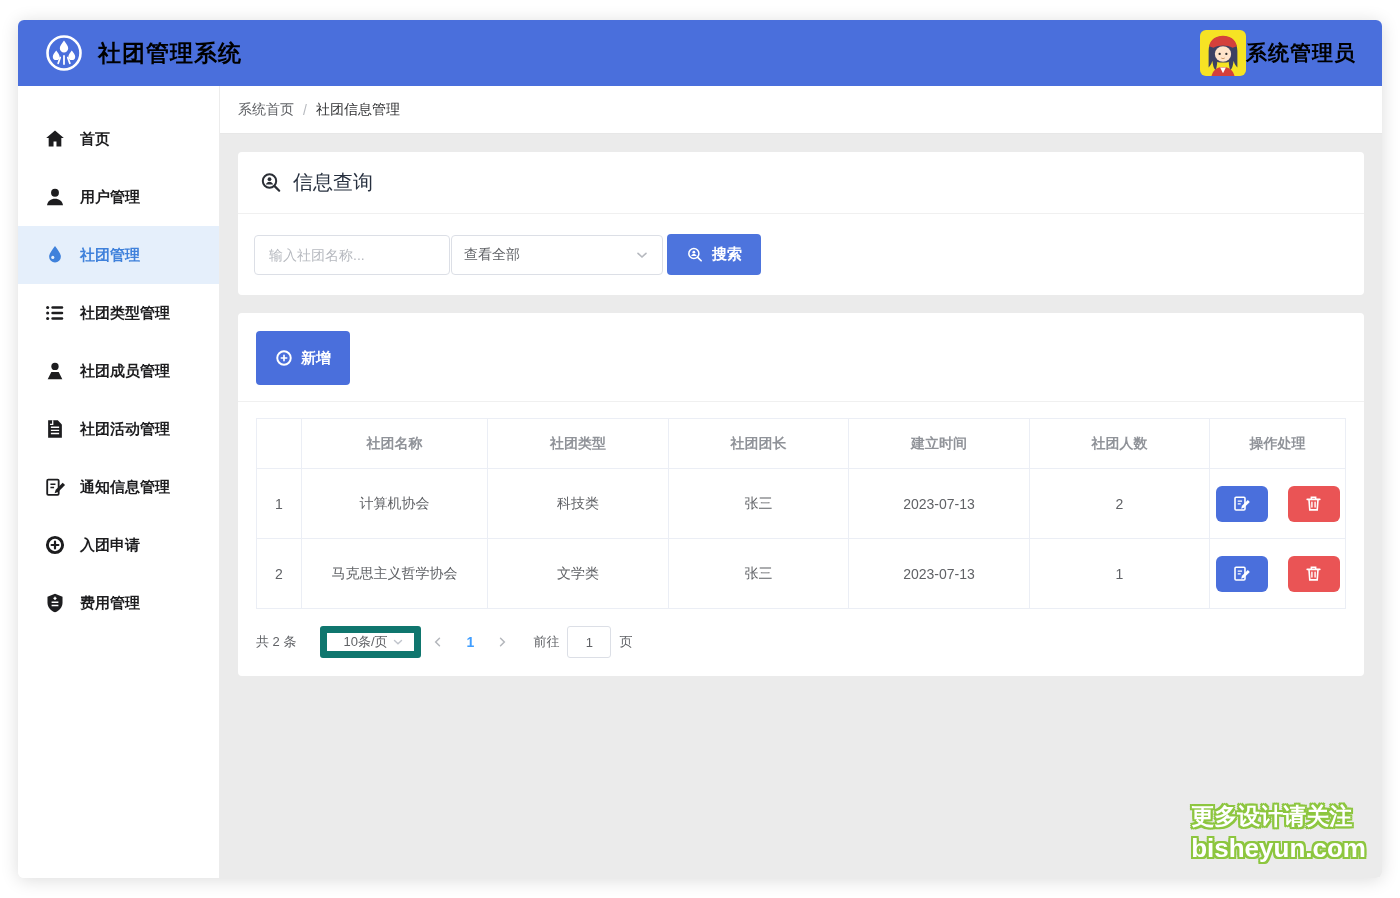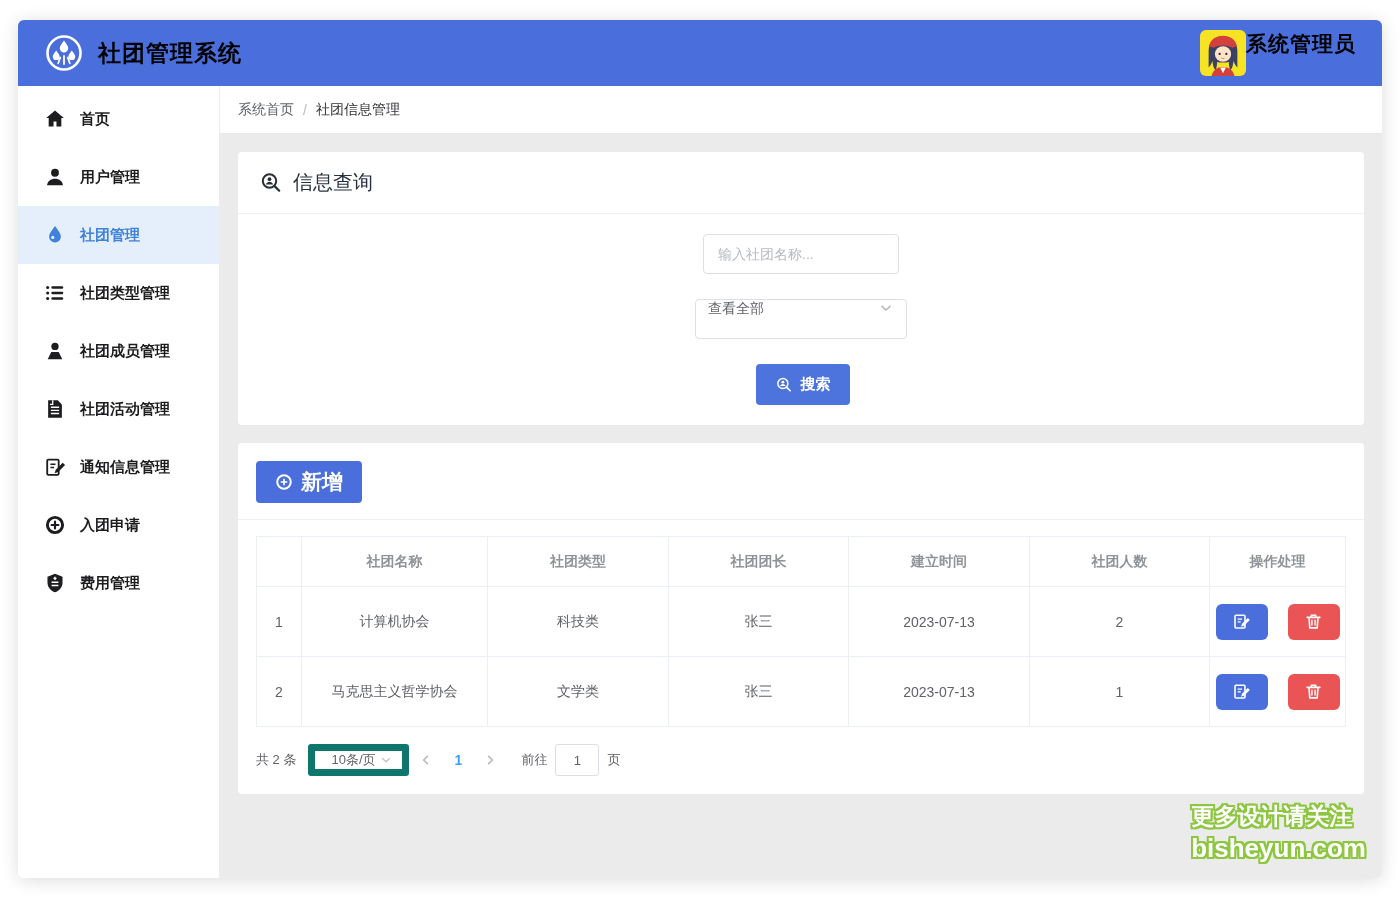--- a/index.html
+++ b/index.html
@@ -8,78 +8,78 @@
   .stage { position:relative; width:1400px; height:898px; background:#fff; overflow:hidden; }
   .window { position:absolute; left:18px; top:20px; width:1364px; height:858px;
     background:#fff; border-radius:6px; overflow:hidden;
     box-shadow:0 2px 18px rgba(0,0,0,.14); display:flex; flex-direction:column; }
 
   
   .header { flex:0 0 66px; background:#4a6fdc; display:flex; align-items:center;
     padding:0 26px; color:#000000; }
   .logo { width:40px; height:40px; display:flex; align-items:center; }
   .header-title { font-size:23px; font-weight:700; margin-left:14px; letter-spacing:1px; }
-  .header-right { margin-left:auto; display:flex; align-items:flex-start; gap:0; }
+  .header-right { margin-left:auto; display:flex; align-items:center; gap:0; }
   .avatar { width:46px; height:46px; border-radius:6px; overflow:hidden; display:block; cursor:pointer; }
   .user-name { font-size:21px; font-weight:700; letter-spacing:1px; }
 
   
   .app-body { flex:1; display:flex; min-height:0; }
-  .sidebar { flex:0 0 202px; background:#fff; border-right:1px solid #ececec; padding-top:4px; }
+  .sidebar { flex:0 0 202px; background:#fff; border-right:1px solid #ececec; padding-top:24px; }
   .menu-item { height:58px; display:flex; align-items:center; gap:14px;
     padding:0 12px 0 26px; font-size:15px; font-weight:600; color:#1d1d1f; cursor:pointer; }
   .menu-item .mi { width:22px; height:22px; flex:0 0 22px; display:flex; align-items:center; }
   .menu-item.active { background:#e5effb; color:#3f81db; }
 
   .content { flex:1; background:#ebebeb; display:flex; flex-direction:column; position:relative; min-width:0; }
   .breadcrumb-bar { flex:0 0 48px; background:#fff; border-bottom:1px solid #e7e7e7;
     display:flex; align-items:center; gap:9px; padding:0 18px; font-size:14px; }
   .crumb-first { color:#606266; cursor:pointer; }
   .crumb-sep { color:#b7babf; }
   .crumb-last { color:#303133; }
 
   .scroll { padding:18px; flex:1; overflow:hidden; }
   .panel { background:#fff; border-radius:4px; }
 
   
   .panel-head { display:flex; align-items:center; gap:10px; padding:17px 21px;
     font-size:20px; color:#27303f; border-bottom:1px solid #f0f0f0; }
   .panel-head .ph-icon { width:24px; height:24px; color:#2b2f36; display:flex; }
-  .search-row { padding:20px 16px; display:flex; align-items:center; gap:25px;flex-direction:column; }
+  .search-row { padding:20px 16px; display:flex; align-items:center; gap:1px; }
   .text-input { width:196px; height:40px; border:1px solid #dcdfe6; border-radius:4px;
     padding:0 14px; font-size:14px; color:#606266; outline:none; }
   .text-input::placeholder { color:#b6b9bf; }
   .select-box { width:212px; height:40px; border:1px solid #dcdfe6; border-radius:4px;
-    display:flex; justify-content:space-between; padding:0 12px;
+    display:flex; align-items:center; justify-content:space-between; padding:0 12px;
     font-size:14px; color:#606266; background:#fff; cursor:pointer; }
   .select-box .chev { width:16px; height:16px; color:#b6b9bf; display:flex; }
   .btn { border:none; border-radius:4px; display:inline-flex; align-items:center; gap:8px;
     cursor:pointer; color:#fff; font-weight:600; font-family:inherit; }
   .btn-search { background:#4d74dd; height:41px; padding:0 19px; font-size:15px; margin-left:3px; }
-  .btn-add { background:#4a6fdc; height:42px; padding:0 19px; font-size:21px; }
+  .btn-add { background:#4a6fdc; height:54px; padding:0 19px; font-size:15px; }
   .btn .bi { width:18px; height:18px; display:flex; }
 
   
   .panel-list { margin-top:18px; }
   .toolbar { padding:18px 18px 16px; border-bottom:1px solid #f0f0f0; }
   .table-wrap { padding:16px 18px 18px; }
   table.grid { width:100%; border-collapse:collapse; table-layout:fixed; }
   table.grid th, table.grid td { border:1px solid #ebeef5; text-align:center; }
   table.grid th { height:50px; font-size:14px; font-weight:700; color:#909399; background:#fff; }
   table.grid td { height:70px; font-size:14px; color:#606266; }
   .action-cell { display:flex; align-items:center; justify-content:center; gap:20px; }
   .btn-sq { width:52px; height:36px; border:none; border-radius:6px; display:flex;
     align-items:center; justify-content:center; cursor:pointer; }
   .btn-edit { background:#4a6fdc; }
   .btn-del { background:#ea5455; }
   .btn-sq svg { width:19px; height:19px; }
 
   
   .pagination { margin-top:17px; display:flex; align-items:center; font-size:13px; color:#606266; }
-  .pg-total { margin-right:12px; }
+  .pg-total { margin-right:24px; }
   .pg-size { width:101px; height:32px; border:7px solid #0f766e; border-radius:3px;
     display:flex; align-items:center; justify-content:space-between; padding:0 9px 0 16px;
     background:#fff; color:#606266; cursor:pointer; }
   .pg-size .chev { width:14px; height:14px; color:#c0c4cc; display:flex; }
   .pg-arrow { width:34px; height:32px; display:flex; align-items:center; justify-content:center;
     color:#b4b7bc; background:transparent; border:none; cursor:pointer; }
   .pg-arrow svg { width:14px; height:14px; }
   .pg-num { min-width:30px; text-align:center; color:#409eff; font-weight:700; font-size:14px; cursor:pointer; }
   .pg-goto { display:flex; align-items:center; gap:8px; margin-left:14px; }
   .goto-input { width:44px; height:32px; border:1px solid #dcdfe6; border-radius:3px;

